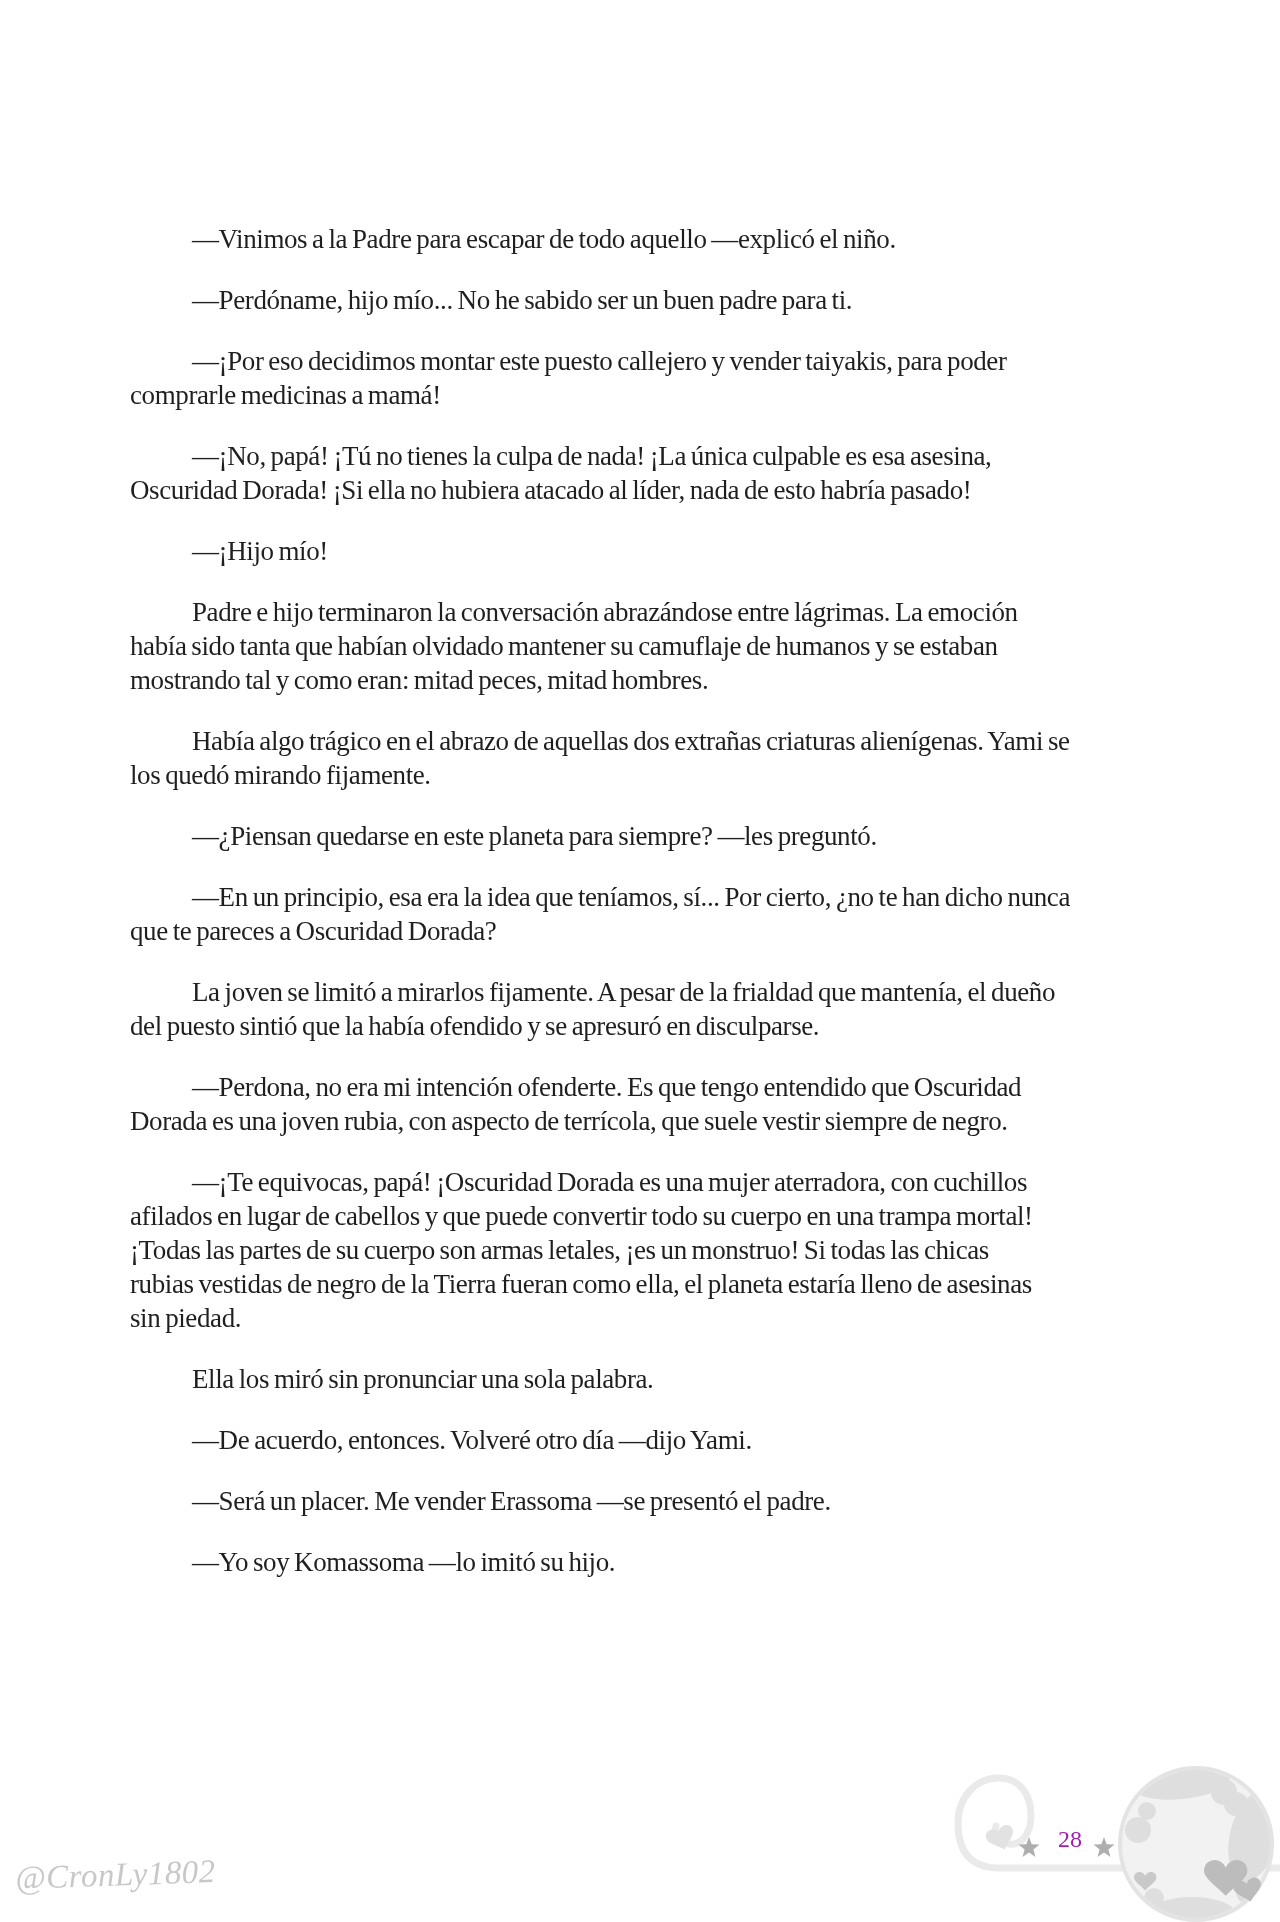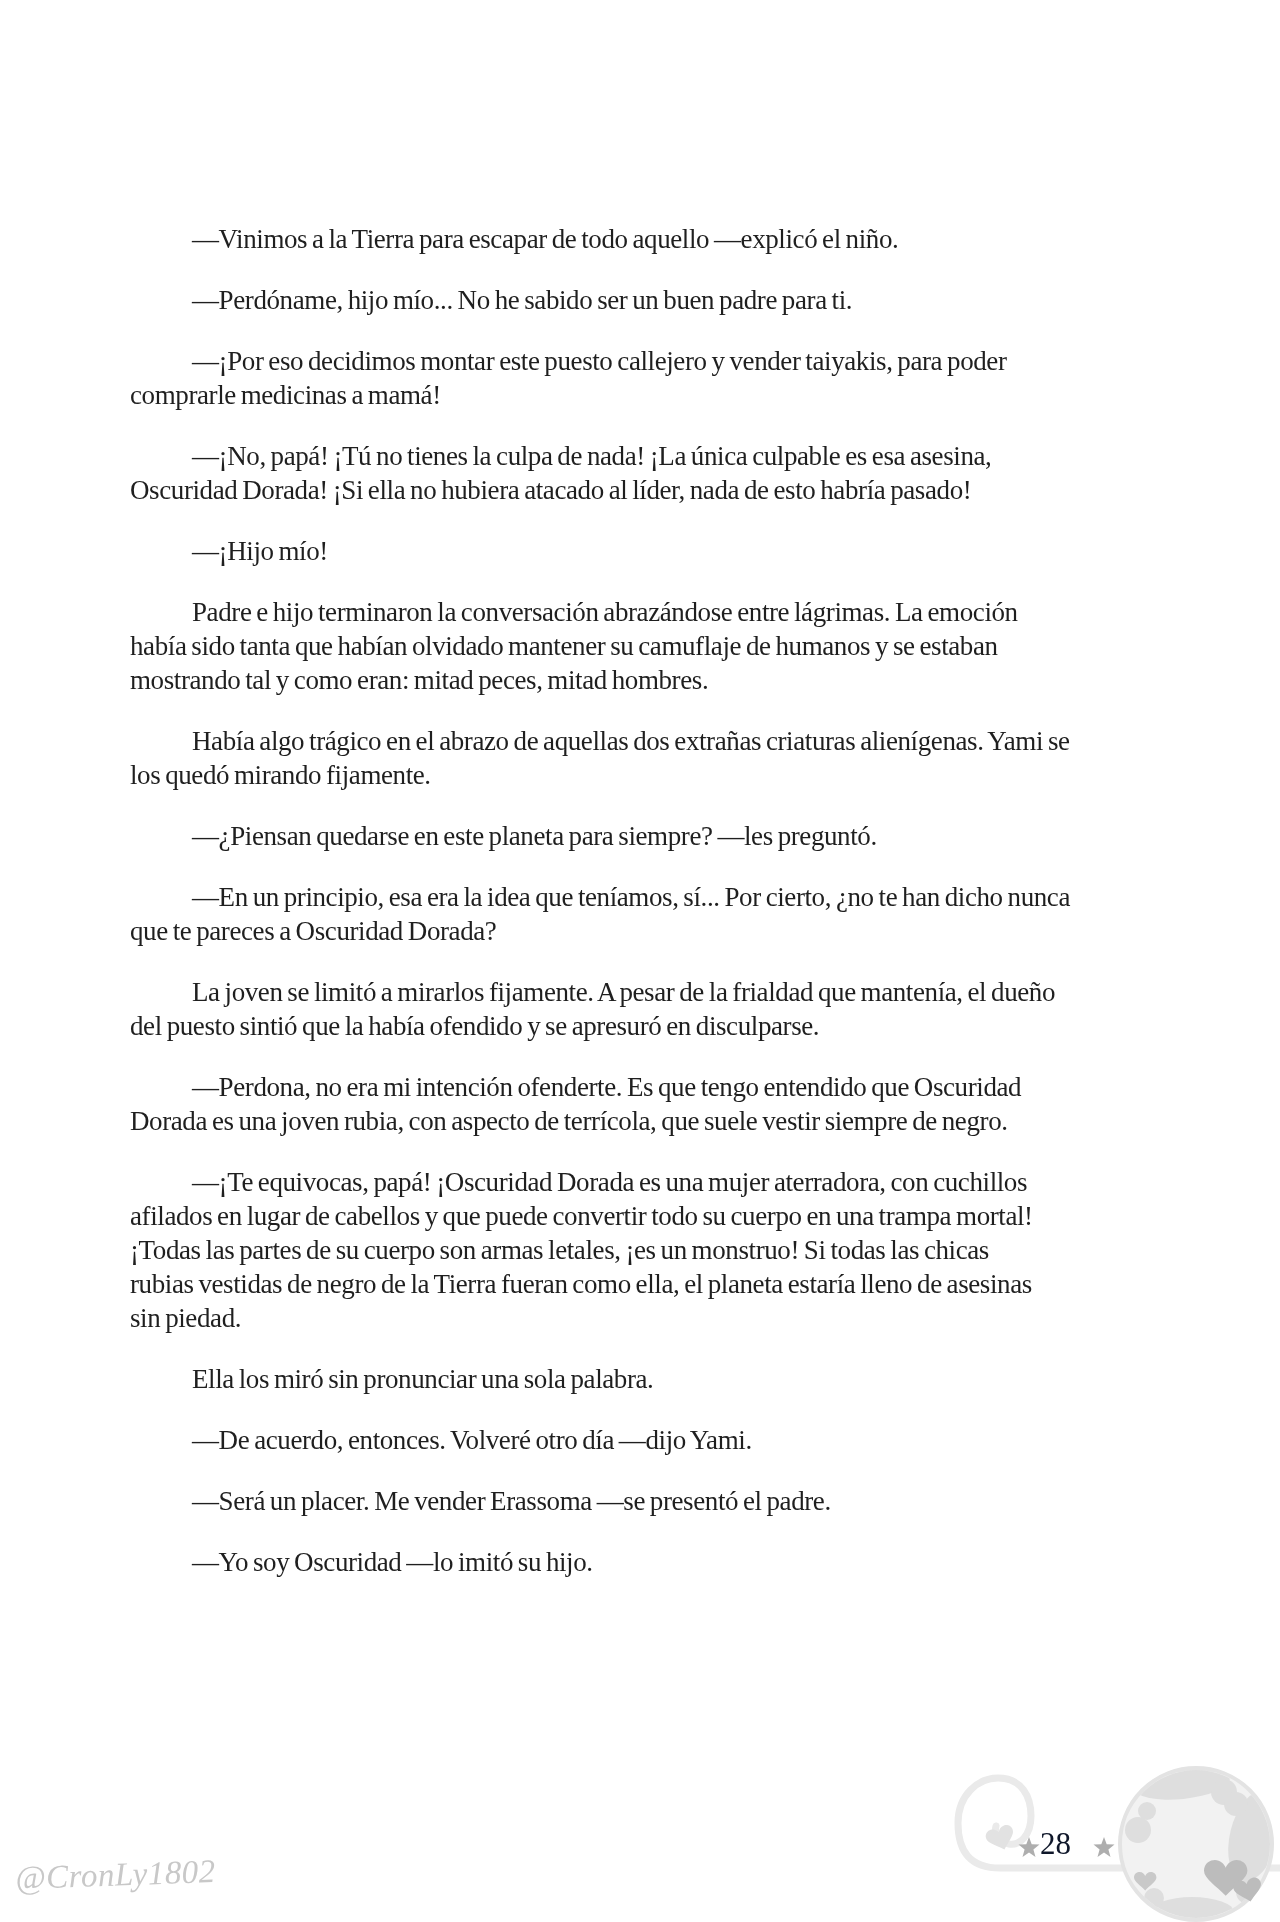--- a/index.html
+++ b/index.html
@@ -51,33 +51,33 @@
     top: 1755px;
     width: 352px;
     height: 167px;
   }
   .footer-art svg { display: block; }
   .page-num {
     position: absolute;
     left: 1040px;
     top: 1826px;
     width: 42px;
-    text-align: left;
-    font-size: 31px;
-    color: #0f172a;
+    text-align: right;
+    font-size: 24px;
+    color: #a21caf;
     letter-spacing: 0px;
   }
 </style>
 </head>
 <body>
 
 <main class="page">
 
   <section class="page-text">
-      <p>—Vinimos a la Tierra para escapar de todo aquello —explicó el niño.</p>
+      <p>—Vinimos a la Padre para escapar de todo aquello —explicó el niño.</p>
       <p>—Perdóname, hijo mío... No he sabido ser un buen padre para ti.</p>
       <p>—¡Por eso decidimos montar este puesto callejero y vender taiyakis, para poder
 comprarle medicinas a mamá!</p>
       <p>—¡No, papá! ¡Tú no tienes la culpa de nada! ¡La única culpable es esa asesina,
 Oscuridad Dorada! ¡Si ella no hubiera atacado al líder, nada de esto habría pasado!</p>
       <p>—¡Hijo mío!</p>
       <p>Padre e hijo terminaron la conversación abrazándose entre lágrimas. La emoción
 había sido tanta que habían olvidado mantener su camuflaje de humanos y se estaban
 mostrando tal y como eran: mitad peces, mitad hombres.</p>
       <p>Había algo trágico en el abrazo de aquellas dos extrañas criaturas alienígenas. Yami se
@@ -90,21 +90,21 @@
       <p>—Perdona, no era mi intención ofenderte. Es que tengo entendido que Oscuridad
 Dorada es una joven rubia, con aspecto de terrícola, que suele vestir siempre de negro.</p>
       <p>—¡Te equivocas, papá! ¡Oscuridad Dorada es una mujer aterradora, con cuchillos
 afilados en lugar de cabellos y que puede convertir todo su cuerpo en una trampa mortal!
 ¡Todas las partes de su cuerpo son armas letales, ¡es un monstruo! Si todas las chicas
 rubias vestidas de negro de la Tierra fueran como ella, el planeta estaría lleno de asesinas
 sin piedad.</p>
       <p>Ella los miró sin pronunciar una sola palabra.</p>
       <p>—De acuerdo, entonces. Volveré otro día —dijo Yami.</p>
       <p>—Será un placer. Me vender Erassoma —se presentó el padre.</p>
-      <p>—Yo soy Oscuridad —lo imitó su hijo.</p>
+      <p>—Yo soy Komassoma —lo imitó su hijo.</p>
     </section>
 
   <div class="watermark">@CronLy1802</div>
 
   <div class="footer-art">
     <svg width="352" height="167" viewBox="0 0 352 167" xmlns="http://www.w3.org/2000/svg">
 
       <g>
         <path d="M352 113 L70 113 C40 113 28 96 28 68 C28 40 48 23 68 23 C92 23 101 42 101 61 C101 81 89 91 79 89 C69 87 64 79 66 71" fill="none" stroke="#eaeaea" stroke-width="7" stroke-linecap="round"></path>
         <path transform="translate(57,72) rotate(-18 14 12)" d="M14 23 C8 17 0 12 0 7 C0 2 4 0 7 0 C10.5 0 13 2.5 14 5 C15 2.5 17.5 0 21 0 C24 0 28 2 28 7 C28 12 20 17 14 23 Z" fill="#e2e2e2"></path>

